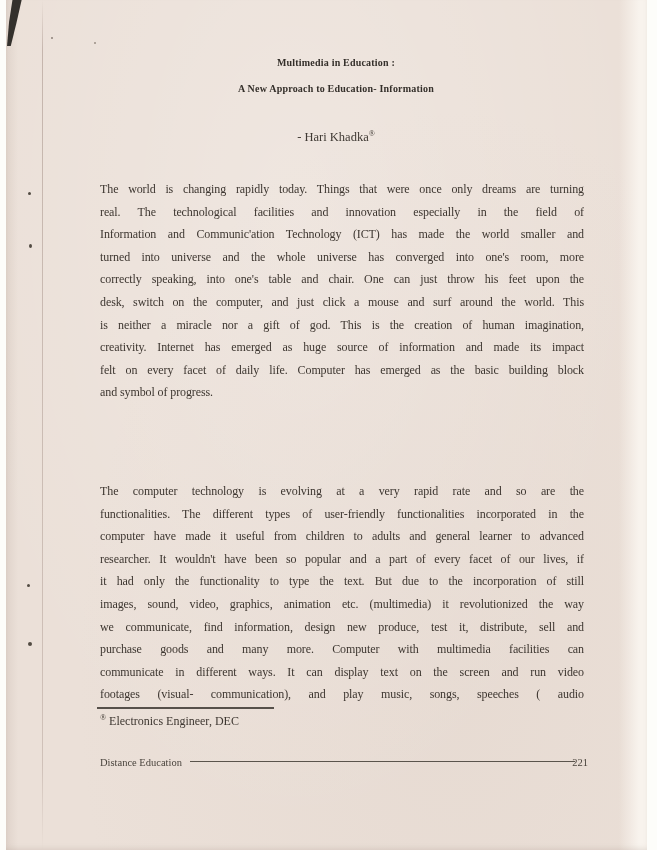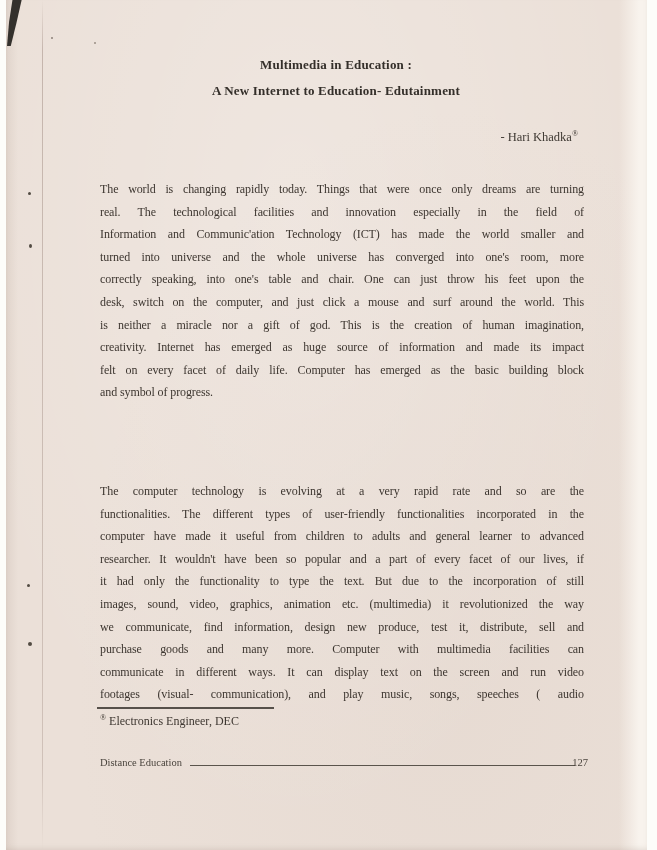--- a/index.html
+++ b/index.html
@@ -30,26 +30,26 @@
   .sp{position:absolute;border-radius:50%;background:#524b43;}
   .sp1{left:22px;top:192px;width:3px;height:3px;}
   .sp2{left:23px;top:244px;width:3px;height:4px;}
   .sp3{left:21px;top:584px;width:3px;height:3px;}
   .sp4{left:22px;top:642px;width:4px;height:4px;}
   .sp5{left:45px;top:37px;width:2px;height:2px;background:#8d8178;}
   .sp6{left:88px;top:42px;width:2px;height:2px;background:#9a8e84;}
 
   .title{
     position:absolute;left:88px;width:484px;text-align:center;
-    font-weight:bold;font-size:13px;letter-spacing:0.2px;color:#342f2a;margin:0;
+    font-weight:bold;font-size:10px;letter-spacing:0.2px;color:#342f2a;margin:0;
   }
   .t1{top:57px;}
   .t2{top:83px;}
   .author{
-    position:absolute;left:88px;top:130px;width:484px;text-align:right;
+    position:absolute;left:88px;top:130px;width:484px;text-align:center;
     font-size:12.5px;color:#3f3933;
   }
   .author sup,.footnote sup{font-size:8px;vertical-align:super;line-height:0;}
 
   .para{position:absolute;left:94px;width:484px;color:#3d3630;font-size:12px;}
   #p1{top:178px;}
   #p2{top:453px;margin-top:27px;}
   .jline{
     line-height:22.6px;height:22.6px;letter-spacing:-0.1px;
     text-align:justify;text-align-last:justify;
@@ -57,42 +57,42 @@
   #p1 .jline:last-child{text-align-last:left;}
 
   .footnote-rule{
     position:absolute;left:91px;top:707px;width:177px;height:2px;background:#56504a;
   }
   .footnote{
     position:absolute;left:94px;top:714px;font-size:12px;color:#3d3630;
   }
   .footer{
     position:absolute;left:94px;top:757px;width:488px;
-    display:flex;align-items:flex-end;
+    display:flex;align-items:center;
     font-size:10.5px;color:#4a443d;
   }
   .footer-label{white-space:nowrap;padding-right:8px;}
   .footer-line{flex:1;border-bottom:1.4px solid #5a544c;margin-bottom:2px;}
   .footer-page{margin-left:-3px;white-space:nowrap;}
 </style>
 </head>
 <body>
 
 <div class="page">
   <div class="corner-mark"></div>
   <div class="crease"></div>
   <div class="sp sp1"></div>
   <div class="sp sp2"></div>
   <div class="sp sp3"></div>
   <div class="sp sp4"></div>
   <div class="sp sp5"></div>
   <div class="sp sp6"></div>
 
   <h1 class="title t1">Multimedia in Education :</h1>
-  <h1 class="title t2">A New Internet to Education- Edutainment</h1>
+  <h1 class="title t2">A New Approach to Education- Information</h1>
 
   <div class="author"><span>- Hari Khadka</span><sup>®</sup></div>
 
   <div class="para" id="p1">
       <div class="jline">The world is changing rapidly today. Things that were once only dreams are turning</div>
       <div class="jline">real. The technological facilities and innovation especially in the field of</div>
       <div class="jline">Information and Communic'ation Technology (ICT) has made the world smaller and</div>
       <div class="jline">turned into universe and the whole universe has converged into one's room, more</div>
       <div class="jline">correctly speaking, into one's table and chair. One can just throw his feet upon the</div>
       <div class="jline">desk, switch on the computer, and just click a mouse and surf around the world. This</div>
@@ -114,15 +114,15 @@
       <div class="jline">communicate in different ways. It can display text on the screen and run video</div>
       <div class="jline">footages (visual- communication), and  play music, songs, speeches ( audio</div>
     </div>
 
   <div class="footnote-rule"></div>
   <div class="footnote"><sup>®</sup><span> Electronics Engineer, DEC</span></div>
 
   <div class="footer">
     <span class="footer-label">Distance Education</span>
     <span class="footer-line"></span>
-    <span class="footer-page">127</span>
+    <span class="footer-page">221</span>
   </div>
 </div>
 
 </body></html>

